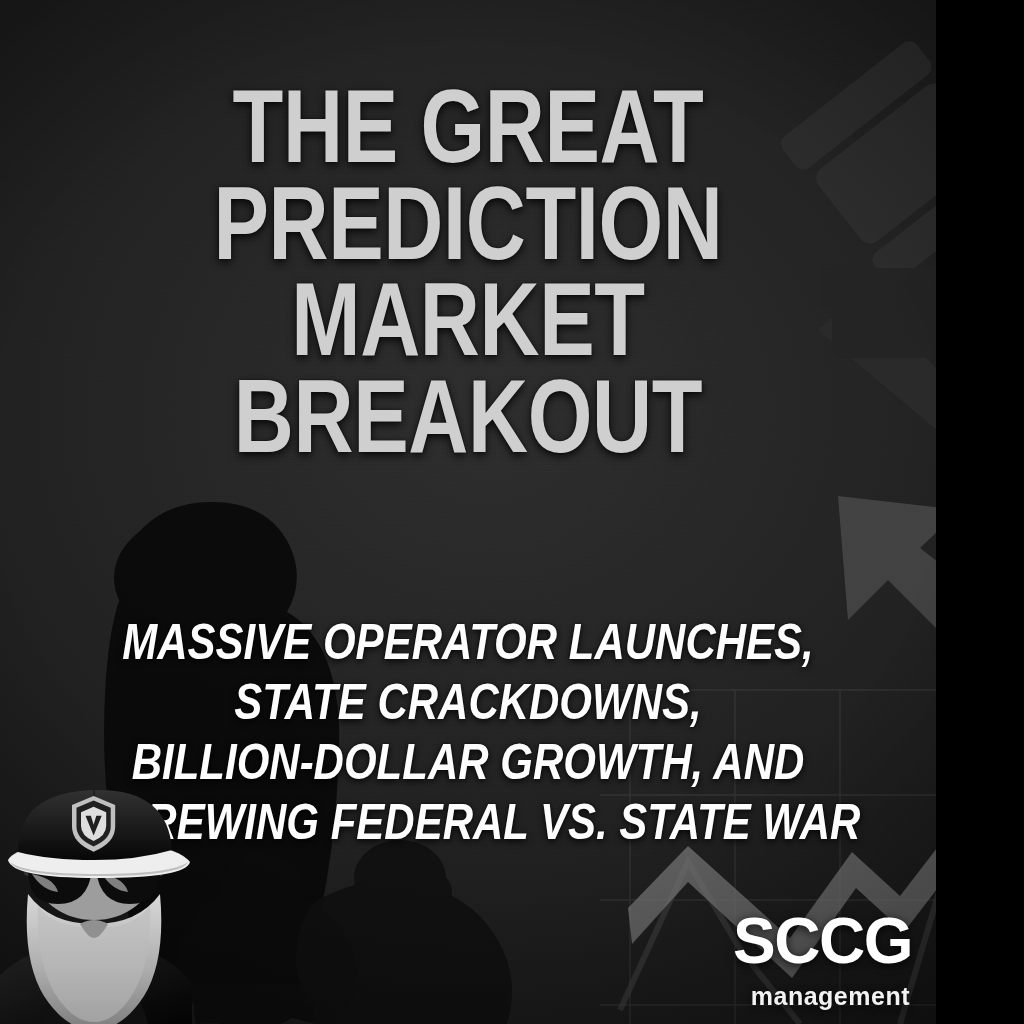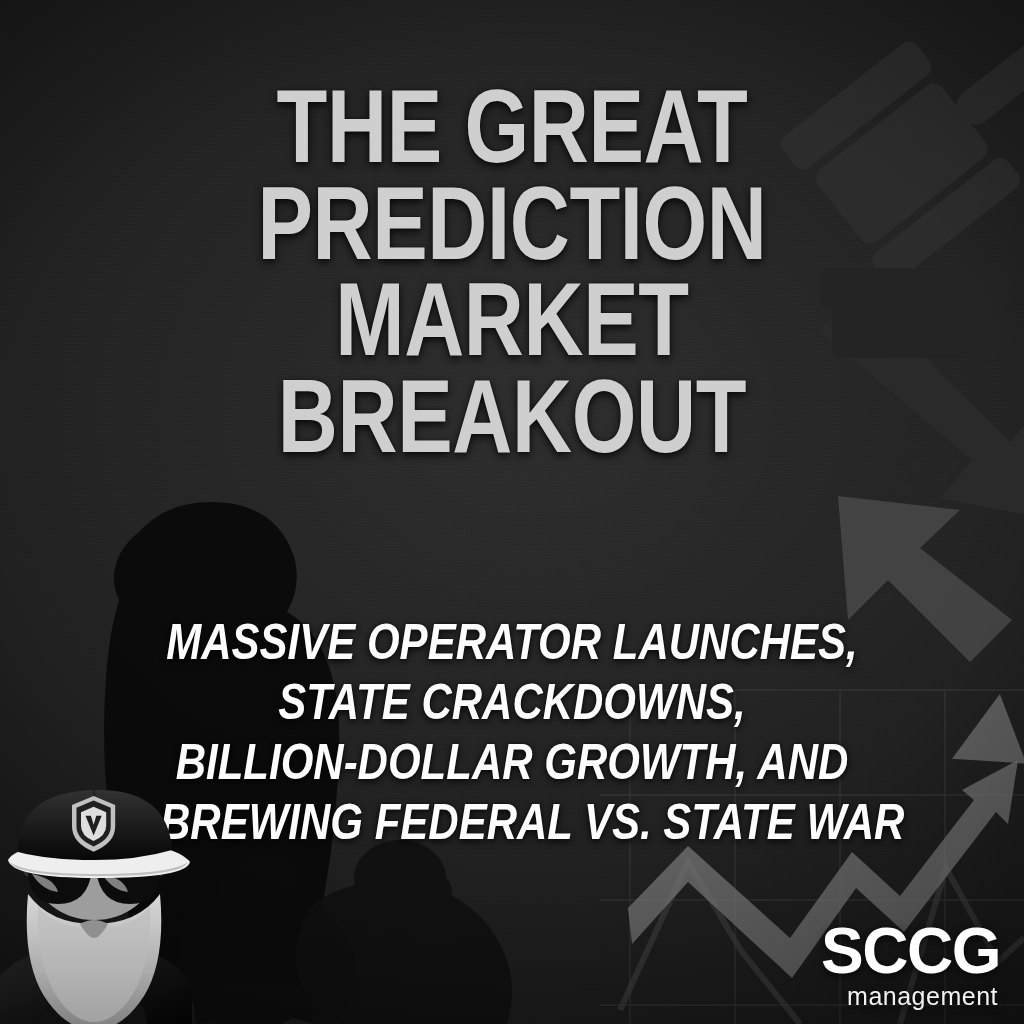--- a/index.html
+++ b/index.html
@@ -2,21 +2,21 @@
 <html><head>
 <meta charset="utf-8">
 <style>
   html, body {
     margin: 0;
     padding: 0;
     background: #000;
   }
   #poster {
     position: relative;
-    width: 1024px;
+    width: 936px;
     height: 1024px;
     overflow: hidden;
     background: #141414;
     font-family: "Liberation Sans", sans-serif;
     user-select: none;
   }
 
   
   .bg-base {
     position: absolute;
@@ -103,25 +103,25 @@
     color: #ffffff;
     font-weight: 700;
     font-size: 64px;
     line-height: 0.92;
     letter-spacing: -1.5px;
     text-shadow: 0 2px 10px rgba(0,0,0,0.8);
   }
   .logo-sub {
     display: block;
     color: #f2f2f2;
-    font-weight: 400;
+    font-weight: 700;
     font-size: 25px;
     line-height: 1.1;
     letter-spacing: 0.5px;
-    margin-top: 2px;
+    margin-top: 12px;
     margin-right: 2px;
     text-shadow: 0 2px 8px rgba(0,0,0,0.8);
   }
 
   
   .portrait {
     position: absolute;
     left: -6px;
     bottom: 0;
     width: 200px;

